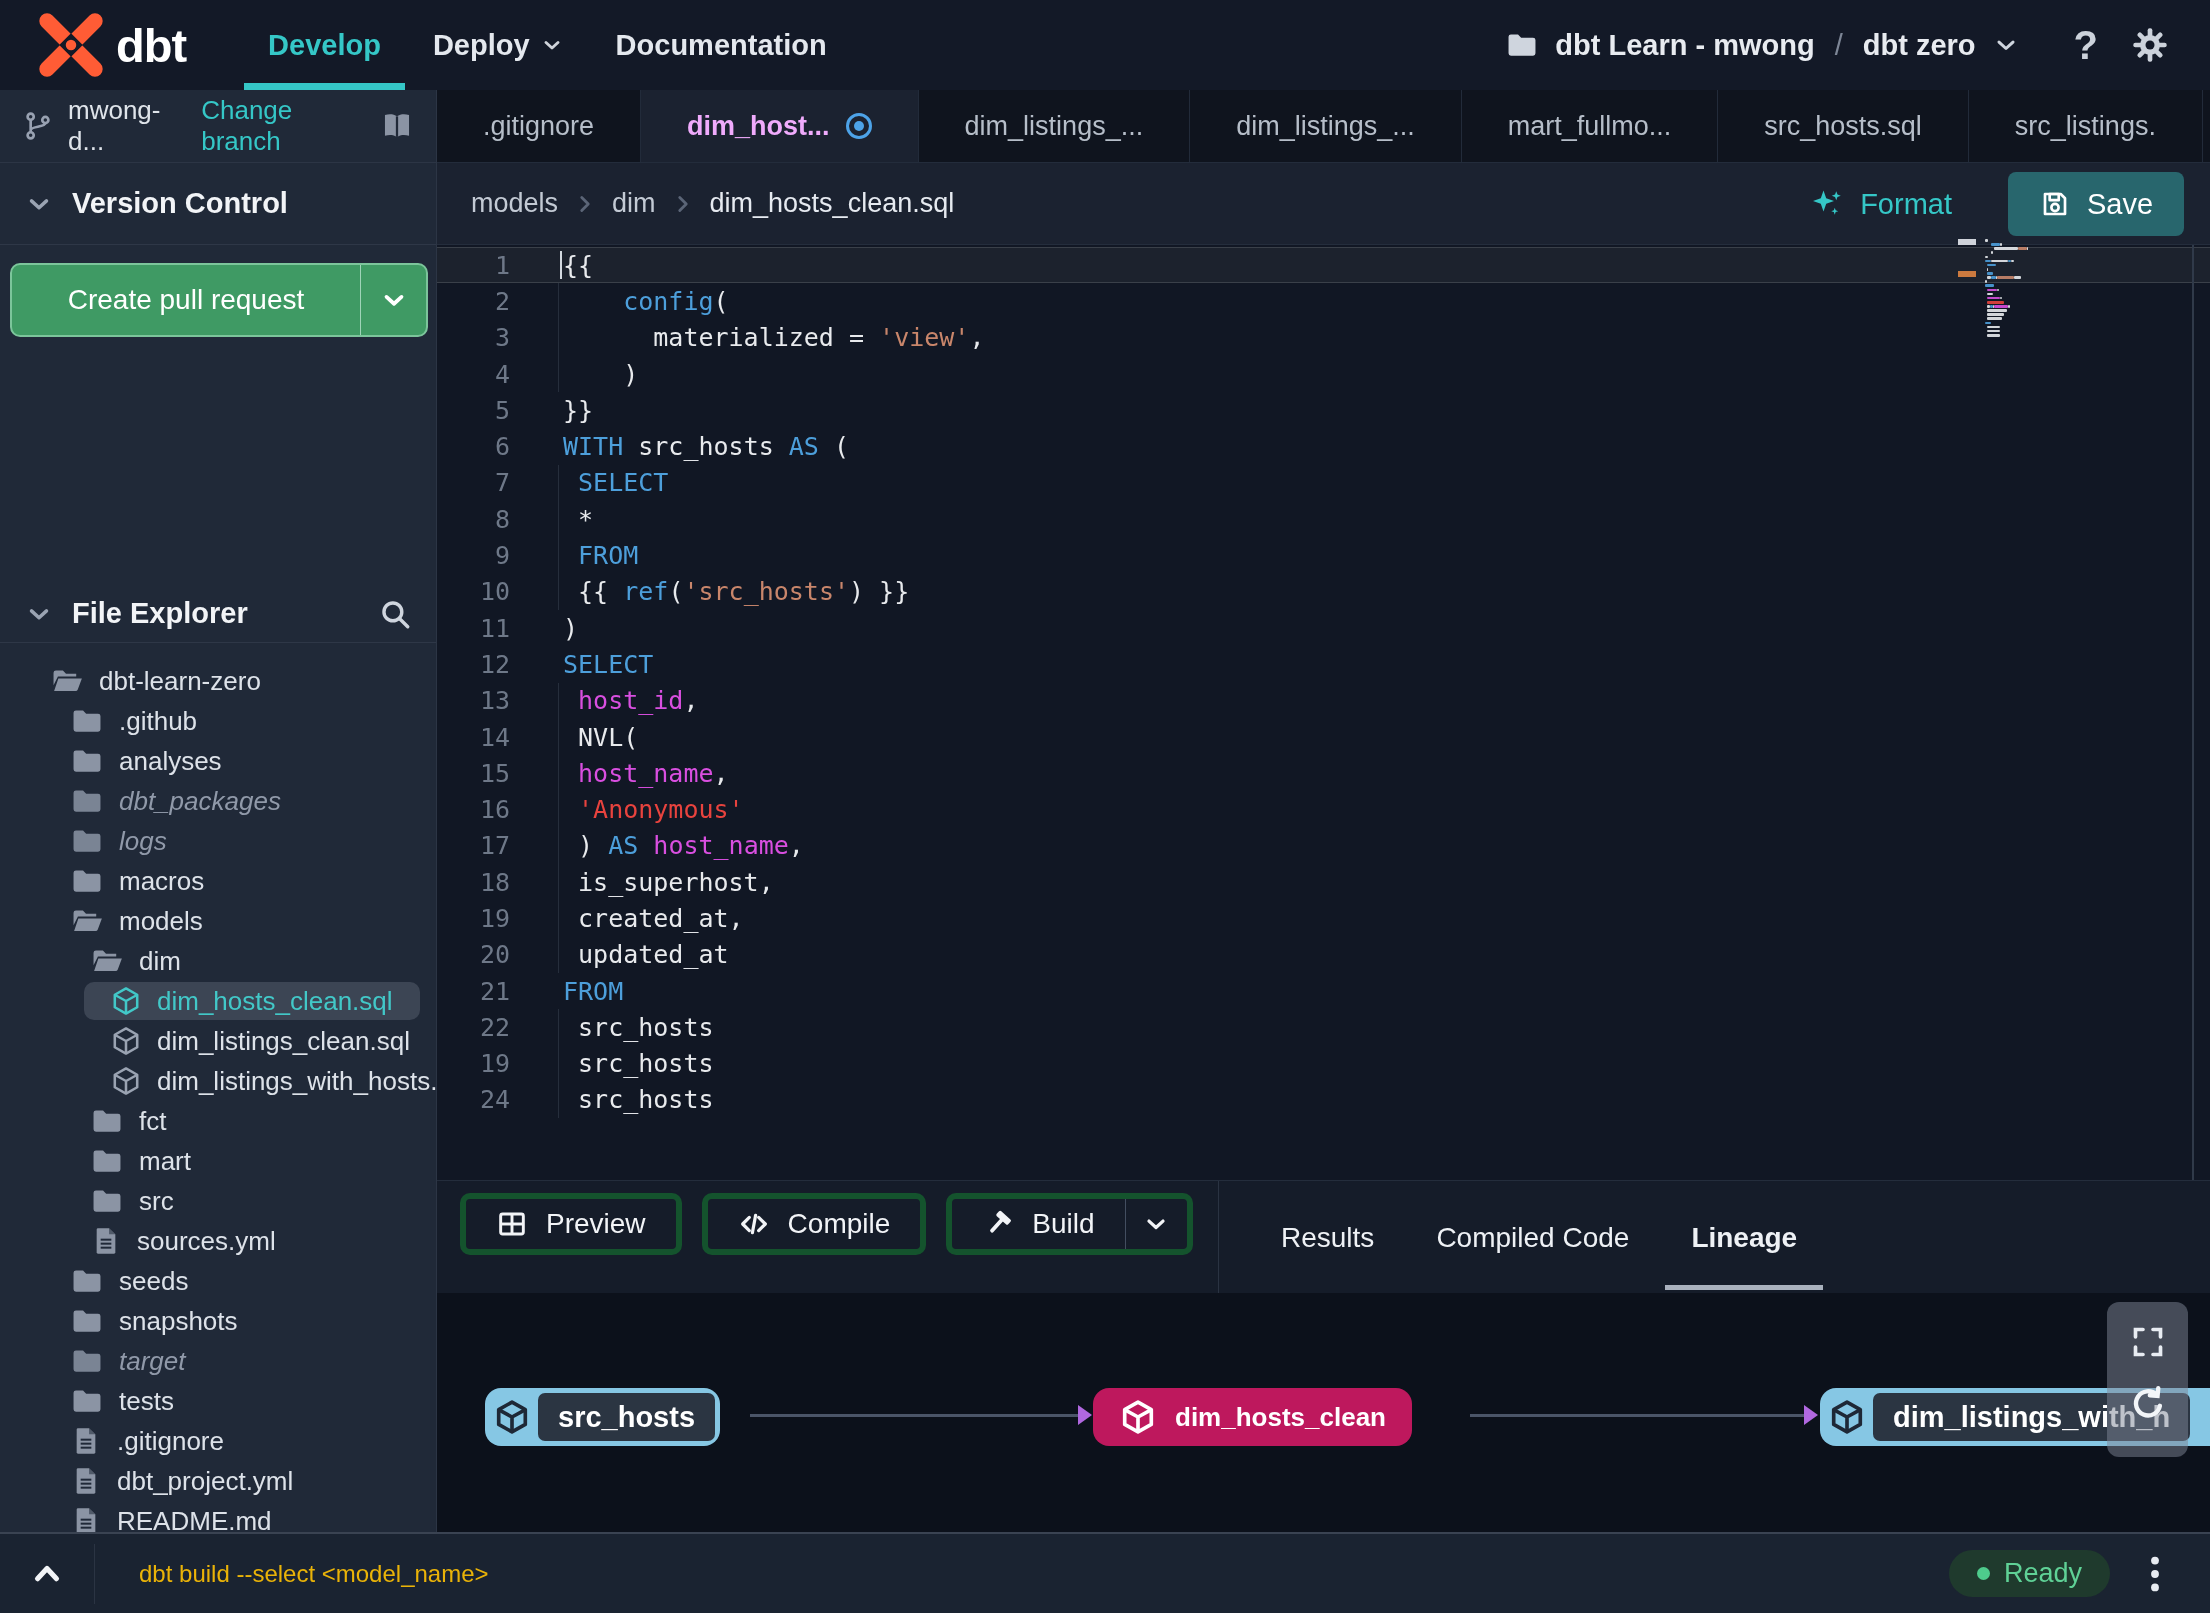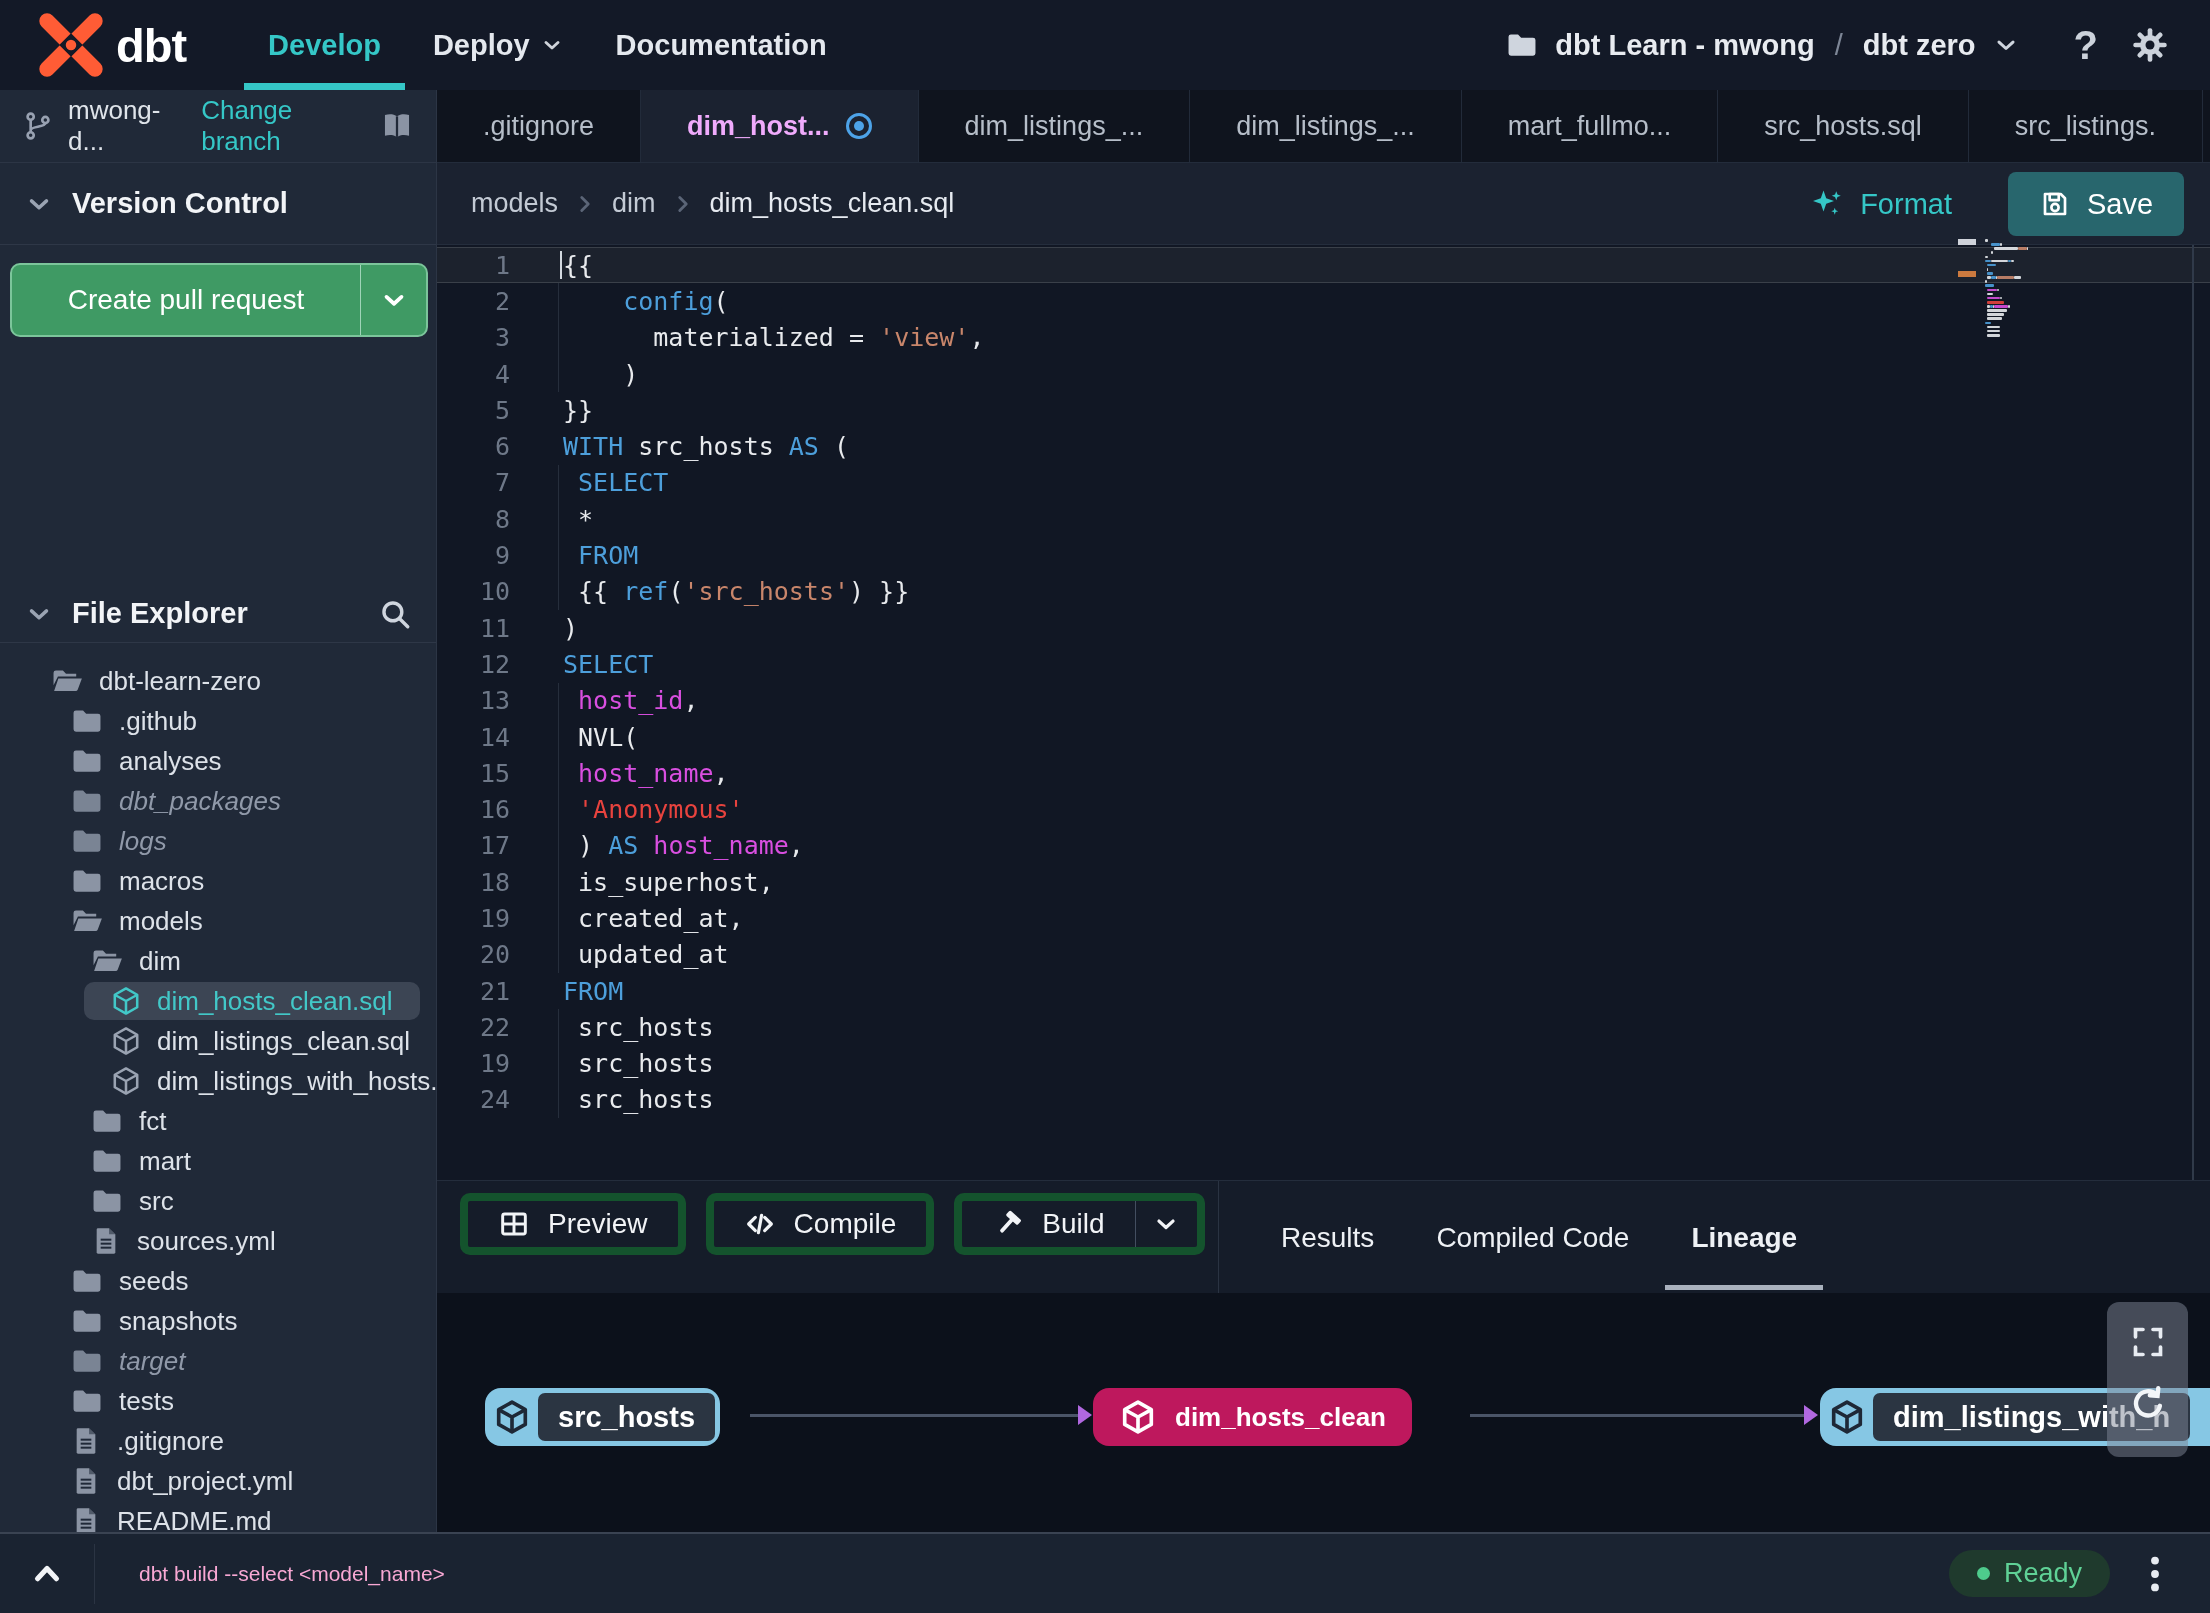--- a/index.html
+++ b/index.html
@@ -76,21 +76,21 @@
   .mm-row { display:flex; height:2.7px; margin-bottom:1.45px; }
   .mm-seg { height:100%; border-radius:1px; opacity:.9; }
   .mm-mark { position:absolute; width:18px; height:6px; left:1521px; }
   .mm-mark.m1 { top:-6px; background:#cfd3da; }
   .mm-mark.m2 { top:26px; background:#cc7a3f; }
   .editor-scroll-divider { position:absolute; left:1755px; top:0; bottom:0; width:2px; background:#303a49; }
 
   
   .toolbar { position:absolute; top:1180px; left:437px; right:0; height:113px; background:#151c29; border-top:1px solid #242d3c; }
   .tb-buttons { position:absolute; left:23px; top:12px; display:flex; gap:20px; }
-  .tb-btn { height:62px; border:8px solid #14532d; border-radius:10px; display:flex; align-items:stretch; color:#f2f4f7; font-size:28px; cursor:pointer; }
+  .tb-btn { height:62px; border:6px solid #14532d; border-radius:10px; display:flex; align-items:stretch; color:#f2f4f7; font-size:28px; cursor:pointer; }
   .tb-btn-main { display:flex; align-items:center; gap:18px; padding:0 30px; }
   .tb-btn-split { width:62px; border-left:1px solid #434e60; display:flex; align-items:center; justify-content:center; }
   .tb-divider { position:absolute; left:781px; top:0; bottom:0; width:1px; background:#2a3342; }
   .btabs { position:absolute; left:844px; top:0; height:113px; display:flex; gap:62px; }
   .btab { position:relative; display:flex; align-items:center; font-size:28px; color:#eef1f5; cursor:pointer; }
   .btab.active { font-weight:600; }
   .btab.active::after { content:""; position:absolute; left:-26px; right:-26px; bottom:4px; height:5px; background:#a9b1bd; }
 
   
   .lineage { position:absolute; top:1293px; left:437px; right:0; height:239px; background:#0c111b; overflow:hidden; }
@@ -103,21 +103,21 @@
   .ledge { position:absolute; top:121px; height:3px; background:#4b5568; }
   .ledge.e1 { left:313px; width:330px; } .ledge.e2 { left:1033px; width:336px; }
   .larrow { position:absolute; top:112px; width:0; height:0; border-top:10px solid transparent; border-bottom:10px solid transparent; border-left:14px solid #b168e0; }
   .larrow.a1 { left:641px; } .larrow.a2 { left:1367px; }
   .lineage-controls { position:absolute; left:1670px; top:9px; width:81px; height:155px; background:rgba(125,134,150,.5); border-radius:12px; display:flex; flex-direction:column; align-items:center; }
   .lc-btn { margin-top:20px; cursor:pointer; display:flex; }
 
   
   .command-bar { position:absolute; top:1532px; left:0; right:0; height:81px; background:#1a2331; border-top:2px solid #3a4352; display:flex; align-items:center; }
   .cmd-toggle { width:95px; display:flex; justify-content:center; cursor:pointer; border-right:1px solid #2b3443; height:60px; align-items:center; }
-  .cmd-input { margin-left:44px; font-size:21px; color:#f9a8d4; flex:1; cursor:text; }
+  .cmd-input { margin-left:44px; font-size:24px; color:#eab308; flex:1; cursor:text; }
   .ready-pill { display:flex; align-items:center; gap:14px; background:#1f3a2d; border-radius:999px; padding:8px 28px; margin-right:30px; }
   .ready-dot { width:13px; height:13px; border-radius:50%; background:#4ecb8c; }
   .ready-text { font-size:27px; color:#5fd196; }
   .kebab { margin-right:40px; cursor:pointer; display:flex; }
 
   .ic { display:block; }
 </style>
 </head>
 <body>
 

